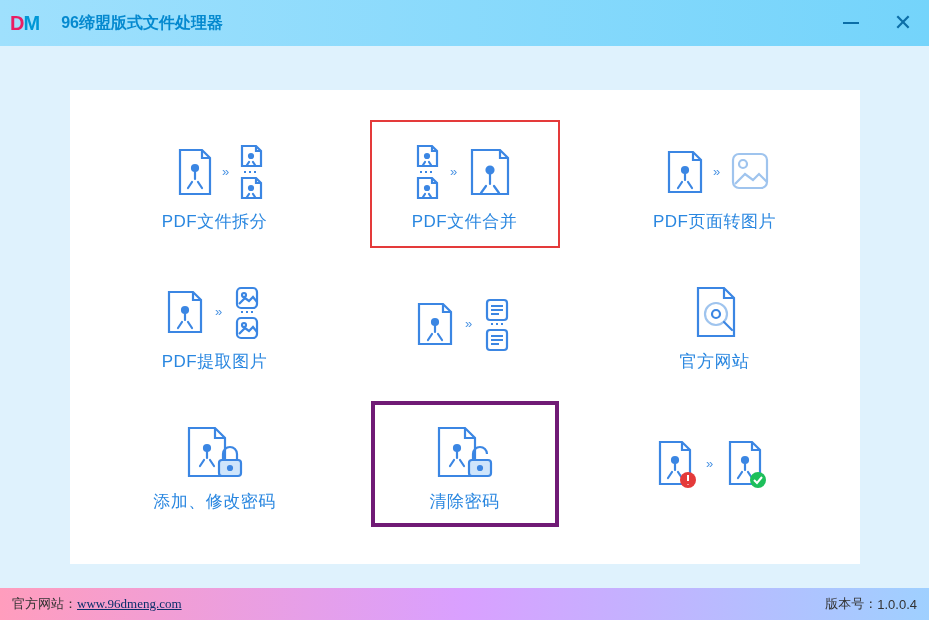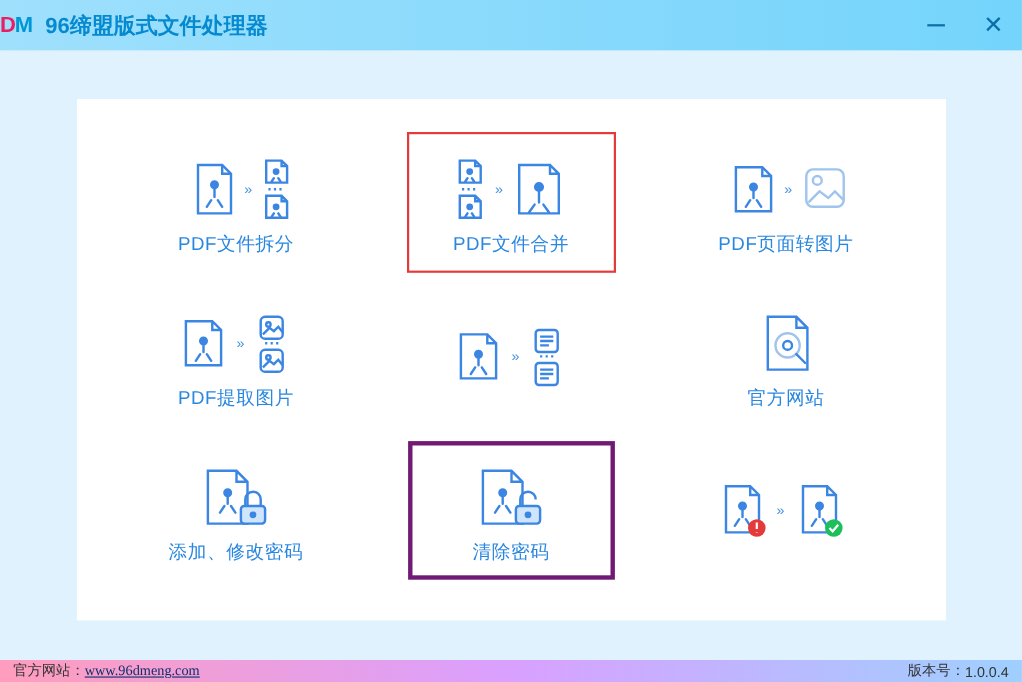--- a/index.html
+++ b/index.html
@@ -7,25 +7,26 @@
     width: 929px; height: 620px;
     font-family: "Microsoft YaHei", sans-serif;
     background: #dff2fd;
     overflow: hidden;
     position: relative;
   }
   .titlebar {
     height: 46px;
     background: linear-gradient(90deg, #9fe0fd 0%, #74d4fb 100%);
     display: flex; align-items: center;
+    padding-left: 10px;
   }
   .logo { font-weight: 800; font-size: 20px; letter-spacing: -1px; }
   .logo .d { color: #e91e63; }
   .logo .m { color: #0097d6; }
-  .app-title { margin-left: 12px; font-size: 20px; color: #0589cf; font-weight: 600; }
+  .app-title { margin-left: 22px; font-size: 16px; color: #0589cf; font-weight: 600; }
   .win-controls { margin-left: auto; display: flex; }
   .win-btn {
     width: 52px; height: 46px; display: flex;
     align-items: center; justify-content: center;
     color: #0c6ea7; font-size: 20px; cursor: pointer;
   }
   .win-btn.min span { width:16px; height:2px; background:#0c6ea7; display:block; }
   .win-btn.close { font-size: 22px; }
   .workspace {
     position: absolute; top: 46px; left: 0; right: 0; bottom: 30px;
@@ -50,21 +51,21 @@
     cursor: pointer;
     border: 2px solid transparent;
     margin: 6px 30px;
     padding: 8px 10px;
   }
   .tile.selected { border: 2px solid #e43a3a; }
   .tile.hover { border: 4px solid #701a75; margin: 7px 31px; }
   .tile .iconbox { height: 72px; display:flex; align-items:center; justify-content:center; }
   .tile .label { font-size: 17px; color: #2a87e0; margin-top: 2px; text-align:center; letter-spacing:0.5px; }
   .footer {
-    position: absolute; left:0; right:0; bottom:0; height: 20px;
+    position: absolute; left:0; right:0; bottom:0; height: 32px;
     background: linear-gradient(90deg, #ff9dbd 0%, #d9a0ff 50%, #9fd0ff 100%);
     display:flex; align-items:center;
     font-size: 13px; color: #333;
     padding: 0 12px;
   }
   .footer-gap { flex:1; }
   .footer a { color:#0b2f6b; text-decoration: underline; cursor:pointer;font-family:Liberation Serif, serif; }
 </style>
 </head>
 <body>

